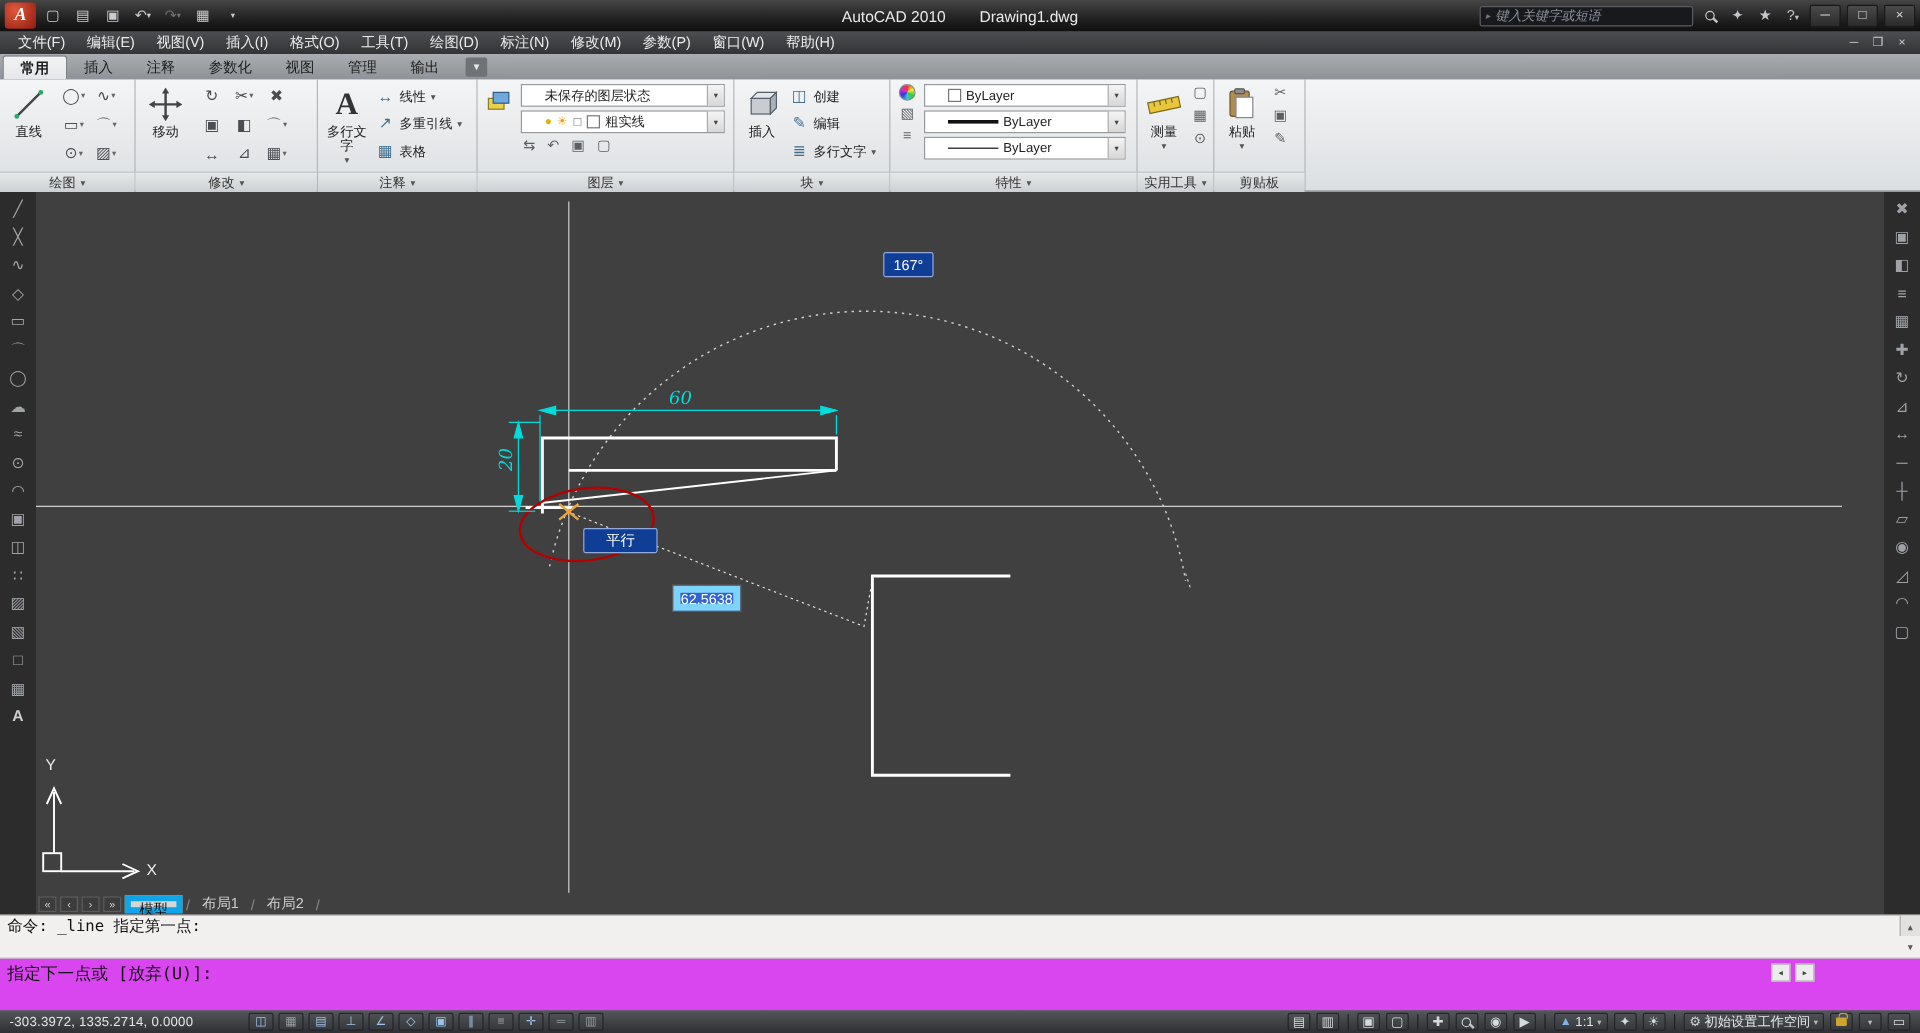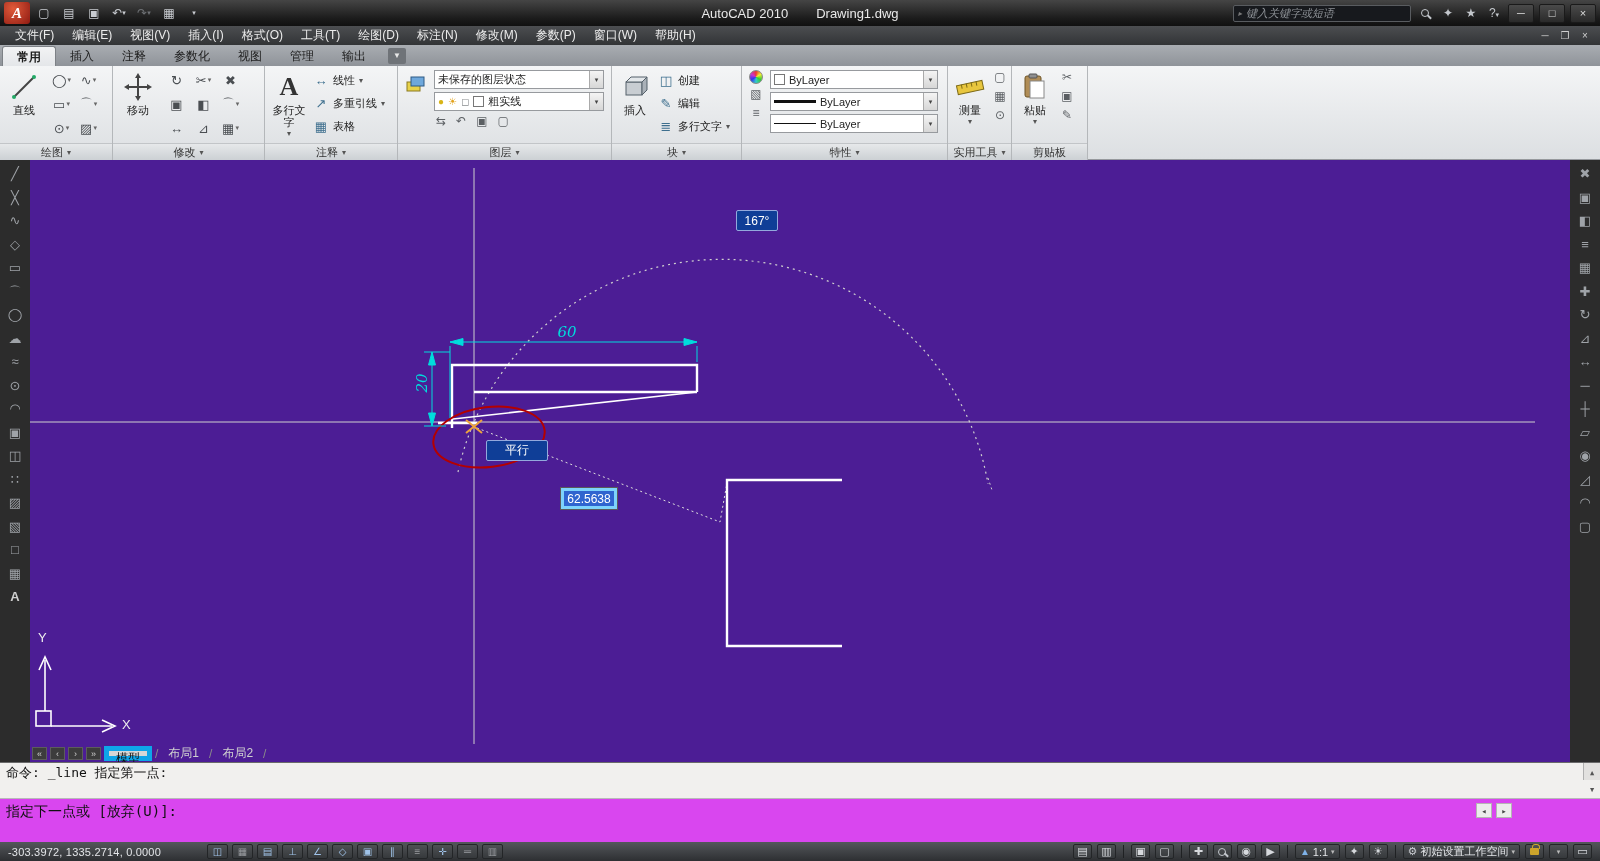--- a/index.html
+++ b/index.html
@@ -63,43 +63,43 @@
   .bicon { width:34px; height:34px; display:flex; align-items:center; justify-content:center; }
   .igrid2 { display:grid; grid-template-columns:repeat(2,27px); grid-auto-rows:24px; align-content:start; }
   .igrid3 { display:grid; grid-template-columns:repeat(3,27px); grid-auto-rows:24px; align-content:start; }
   .icell { display:flex; align-items:center; justify-content:center; gap:1px;
     color:#4a4e52; font-size:13px; }
   .icell .dd { font-size:7px; color:#666; }
   .rowcol { display:flex; flex-direction:column; justify-content:flex-start; gap:3px; padding-top:2px; }
   .rrow { display:flex; align-items:center; gap:4px; font-size:11px; color:#222; height:20px; }
   .rico { font-size:13px; color:#3e6f8e; width:16px; text-align:center; }
   .combo { background:#fff; border:1px solid #979a9e; height:19px; font-size:11px; color:#222;
-    display:flex; align-items:center; padding-left:3px; gap:4px; }
+    display:flex; align-items:center; padding-left:19px; gap:4px; }
   .combo .dda { margin-left:auto; width:14px; height:100%;
     background:linear-gradient(#f4f4f4,#d7d7d7); border-left:1px solid #aaa;
     font-size:7px; color:#444; display:flex; align-items:center; justify-content:center; }
   .swatch { width:11px; height:11px; background:#fff; border:1px solid #777; }
   .lwline { width:42px; height:3px; background:#111; }
   .ltline { width:42px; height:1px; background:#111; }
   .colorwheel { width:14px; height:14px; border-radius:50%;
     background:conic-gradient(#e33,#ee3,#3c3,#3cc,#33e,#c3c,#e33); border:1px solid #888; }
   .smallcolicon { font-size:12px; color:#5b5f63; height:16px; text-align:center; }
 
   
   .canvas-wrap { position:absolute; top:160px; left:0; width:1600px; height:602px; display:flex; }
   .strip { width:30px; height:602px; background:#2c2c2c; display:flex; flex-direction:column;
     align-items:center; padding-top:6px; gap:7.5px; }
   .strip .t-ico { color:#9fa3a8; font-size:13px; height:16px; line-height:16px; }
-  .viewport { position:relative; width:1540px; height:602px; background:#4c1d95; overflow:hidden; }
+  .viewport { position:relative; width:1540px; height:602px; background:#404040; overflow:hidden; }
   .viewport svg { position:absolute; top:0; left:0; }
   .badge-blue { position:absolute; background:#0f3e97; border:1px solid #93a9dd; border-radius:2px;
     color:#fff; font-size:12px; display:flex; align-items:center; justify-content:center; z-index:3; }
   .dimtxt { position:absolute; color:#00dcdc; font:italic 15px "DejaVu Serif",serif; z-index:2; }
   .dyninput { position:absolute; left:531px; top:328px; width:56px; height:21px;
-    background:#2f64cf; border:3px solid #7dd3fc; outline:1px solid #5a5a5a;
+    background:#2f64cf; border:6px solid #7dd3fc; outline:1px solid #5a5a5a;
     color:#fff; font-size:12px; display:flex; align-items:center; justify-content:center; z-index:3; }
   .ucs-label { position:absolute; color:#eee; font-size:13px; z-index:2; }
   .layouttabs { position:absolute; left:2px; bottom:0; height:17px; display:flex; align-items:center;
     gap:3px; z-index:4; color:#cfcfcf; font-size:12px; }
   .lt-nav { width:15px; height:13px; background:#3c3c3c; border:1px solid #5c5c5c; color:#cfcfcf;
     font-size:9px; display:flex; align-items:center; justify-content:center; }
   .lt-tab { padding:0 7px; height:15px; line-height:15px; }
   .lt-tab.active { background:#d6d6d6; color:#111; border:5px solid #0ea5e9; }
   .lt-sep { color:#8a8a8a; }
 

